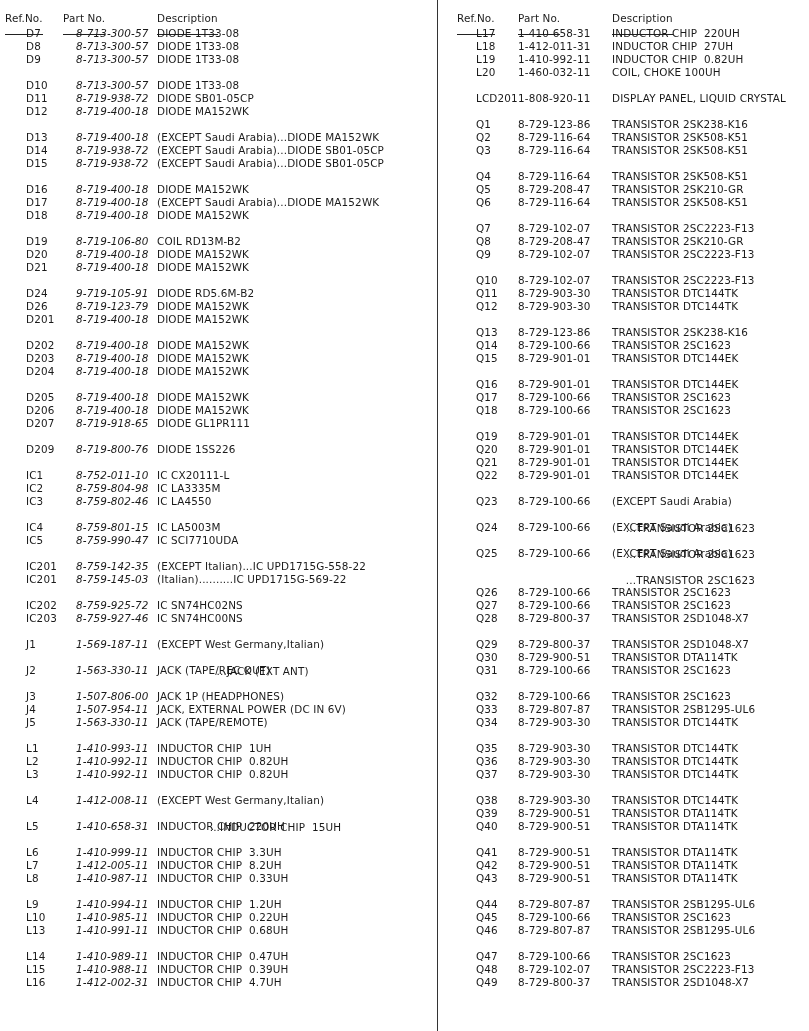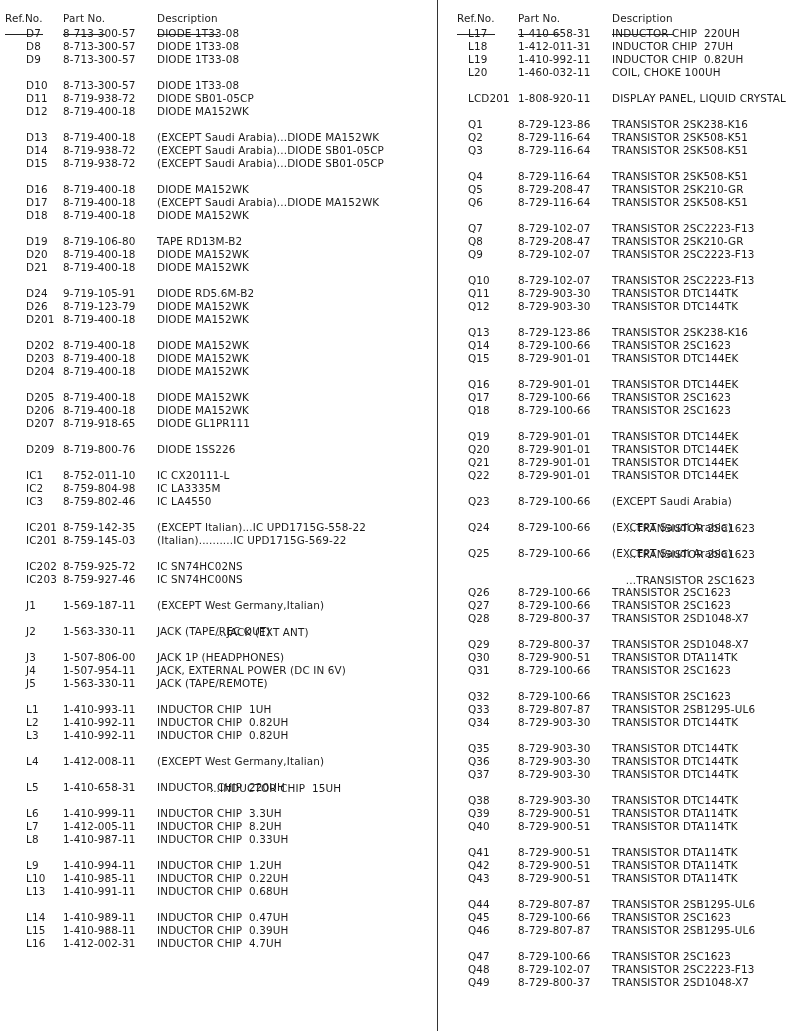--- a/index.html
+++ b/index.html
@@ -29,29 +29,29 @@
   .row .part { position: absolute; }
   .row .desc { position: absolute; white-space: pre; }
   .row .cont { position: absolute; white-space: pre; top: 13px; margin-top: 14px; }
   .row.tall { height: 26px; }
 
   
   #col-left .hdr .h-ref { left: 5px; }
   #col-left .hdr .h-part { left: 63px; }
   #col-left .hdr .h-desc { left: 157px; }
   #col-left .ref { left: 26px; }
-  #col-left .part { left: 63px; }
+  #col-left .part { left: 76px; font-style: italic; }
   #col-left .desc { left: 157px; text-align: right; }
   #col-left .cont { left: 151px; text-align: right; }
 
   
   #col-right .hdr .h-ref { left: 17px; }
   #col-right .hdr .h-part { left: 78px; }
   #col-right .hdr .h-desc { left: 172px; }
-  #col-right .ref { left: 28px; }
+  #col-right .ref { left: 36px; }
   #col-right .part { left: 78px; }
   #col-right .desc { left: 172px; }
   #col-right .cont { left: 172px; }
 </style>
 </head>
 <body>
 
 <div class="col" id="col-left">
   <div class="hdr" style="left:0;right:0;">
     <span class="h-ref">Ref.No.</span>
@@ -124,21 +124,21 @@
         <div class="row">
           <span class="ref">D18</span>
           <span class="part">8-719-400-18</span>
           <span class="desc">DIODE MA152WK</span>
         </div>
       </div>
       <div class="group">
         <div class="row">
           <span class="ref">D19</span>
           <span class="part">8-719-106-80</span>
-          <span class="desc">TAPE RD13M-B2</span>
+          <span class="desc">COIL RD13M-B2</span>
         </div>
         <div class="row">
           <span class="ref">D20</span>
           <span class="part">8-719-400-18</span>
           <span class="desc">DIODE MA152WK</span>
         </div>
         <div class="row">
           <span class="ref">D21</span>
           <span class="part">8-719-400-18</span>
           <span class="desc">DIODE MA152WK</span>
@@ -210,20 +210,32 @@
         </div>
         <div class="row">
           <span class="ref">IC2</span>
           <span class="part">8-759-804-98</span>
           <span class="desc">IC LA3335M</span>
         </div>
         <div class="row">
           <span class="ref">IC3</span>
           <span class="part">8-759-802-46</span>
           <span class="desc">IC LA4550</span>
+        </div>
+      </div>
+      <div class="group">
+        <div class="row">
+          <span class="ref">IC4</span>
+          <span class="part">8-759-801-15</span>
+          <span class="desc">IC LA5003M</span>
+        </div>
+        <div class="row">
+          <span class="ref">IC5</span>
+          <span class="part">8-759-990-47</span>
+          <span class="desc">IC SCI7710UDA</span>
         </div>
       </div>
       <div class="group">
         <div class="row">
           <span class="ref">IC201</span>
           <span class="part">8-759-142-35</span>
           <span class="desc">(EXCEPT Italian)...IC UPD1715G-558-22</span>
         </div>
         <div class="row">
           <span class="ref">IC201</span>

